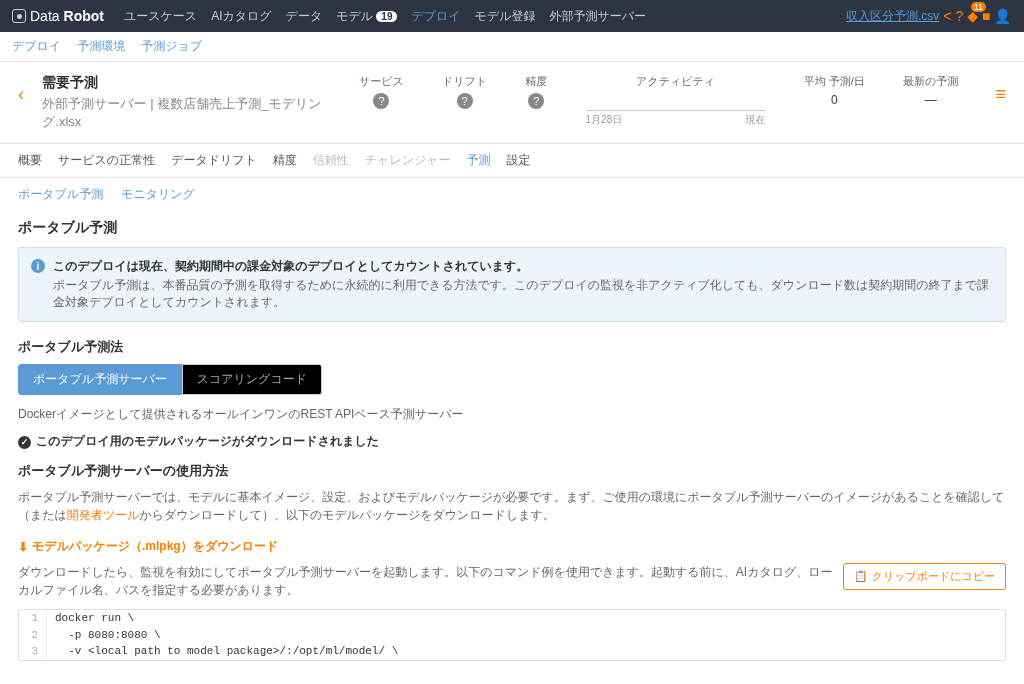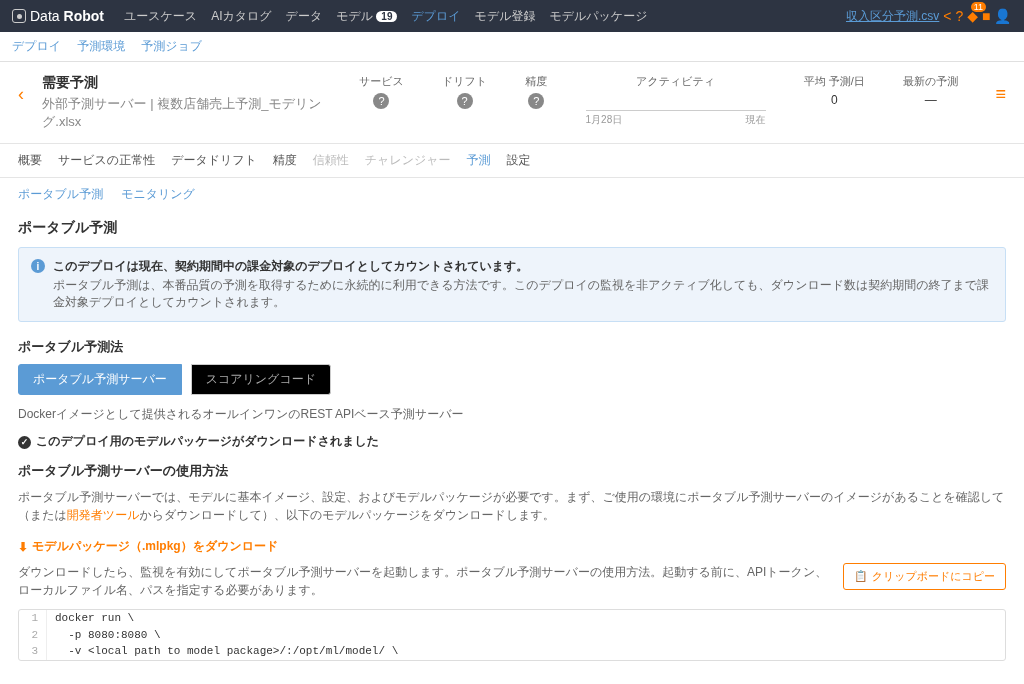--- a/index.html
+++ b/index.html
@@ -40,21 +40,21 @@
 .subtabs { display: flex; gap: 18px; padding: 8px 18px; font-size: 12px; }
 .subtabs a { color: #5b9bd5; text-decoration: none; }
 .content { padding: 8px 18px 20px; }
 .content h3 { font-size: 14px; font-weight: 700; margin-bottom: 6px; }
 .content p { font-size: 12px; color: #666; line-height: 1.5; margin-bottom: 10px; }
 .alert { background: #eef4fb; border: 1px solid #c7dff5; border-radius: 3px; padding: 10px 12px; margin: 10px 0 16px; display: flex; gap: 8px; }
 .alert .i { width: 14px; height: 14px; border-radius: 50%; background: #5b9bd5; color: #fff; display: flex; align-items: center; justify-content: center; font-size: 10px; font-weight: 700; flex-shrink: 0; margin-top: 1px; }
 .alert .txt .bold { font-weight: 700; font-size: 12px; color: #333; }
 .alert .txt .desc { font-size: 12px; color: #666; margin-top: 2px; }
 .section-title { font-size: 13px; font-weight: 700; margin: 8px 0; }
-.btn-group { display: flex; margin-bottom: 10px; gap: 9px; }
+.btn-group { display: flex; margin-bottom: 10px; }
 .btn-group button { border: 1px solid #ccc; padding: 6px 14px; font-size: 12px; cursor: pointer; background: #000000; color: #aaa; }
 .btn-group button.active { background: #5b9bd5; color: #fff; border-color: #5b9bd5; }
 .btn-group button:first-child { border-radius: 3px 0 0 3px; }
 .btn-group button:last-child { border-radius: 0 3px 3px 0; }
 .check-line { font-size: 12px; font-weight: 700; color: #333; margin: 6px 0 12px; }
 .check-line::before { content: "✓"; background: #333; color: #fff; border-radius: 50%; width: 13px; height: 13px; display: inline-flex; align-items: center; justify-content: center; font-size: 9px; margin-right: 5px; }
 .link-orange { color: #ff7d00; text-decoration: none; }
 .dl-link { color: #ff7d00; font-weight: 700; font-size: 12px; display: inline-flex; align-items: center; gap: 4px; text-decoration: none; margin: 4px 0 8px; }
 .cmd-row { display: flex; align-items: flex-start; gap: 10px; }
 .cmd-row p { flex: 1; }
@@ -73,21 +73,21 @@
     <span class="brand1">Data</span>
       <span class="brand2">Robot</span>
   </div>
   <div class="nav-items">
     <a>ユースケース</a>
     <a>AIカタログ</a>
     <a>データ</a>
     <a><span>モデル</span> <span class="badge">19</span></a>
     <a class="active">デプロイ</a>
     <a>モデル登録</a>
-    <a>モデルパッケージ</a>
+    <a>外部予測サーバー</a>
   </div>
   <div class="right">
     <a>収入区分予測.csv</a>
     <span class="icn">&lt;</span>
     <span class="icn">?</span>
     <span class="icn notif">◆</span>
     <span class="icn">■</span>
     <span class="icn">👤</span>
   </div>
 </div>
@@ -165,21 +165,21 @@
 
   <div class="section-title">ポータブル予測サーバーの使用方法</div>
   <p><span>ポータブル予測サーバーでは、モデルに基本イメージ、設定、およびモデルパッケージが必要です。まず、ご使用の環境にポータブル予測サーバーのイメージがあることを確認して（または</span><a class="link-orange">開発者ツール</a><span>からダウンロードして）、以下のモデルパッケージをダウンロードします。</span></p>
 
   <a class="dl-link">
       <span>⬇</span>
       <span>モデルパッケージ（.mlpkg）をダウンロード</span>
     </a>
 
   <div class="cmd-row">
-    <p>ダウンロードしたら、監視を有効にしてポータブル予測サーバーを起動します。ポータブル予測サーバーの使用方法。起動する前に、APIトークン、ローカルファイル名、パスを指定する必要があります。</p>
+    <p>ダウンロードしたら、監視を有効にしてポータブル予測サーバーを起動します。以下のコマンド例を使用できます。起動する前に、AIカタログ、ローカルファイル名、パスを指定する必要があります。</p>
     <button class="copy-btn">
         <span>📋</span>
         <span>クリップボードにコピー</span>
       </button>
   </div>
 
   <div class="code" id="code-block">
       <div class="line">
         <div class="ln">1</div>
         <div class="txt">docker run \</div>

